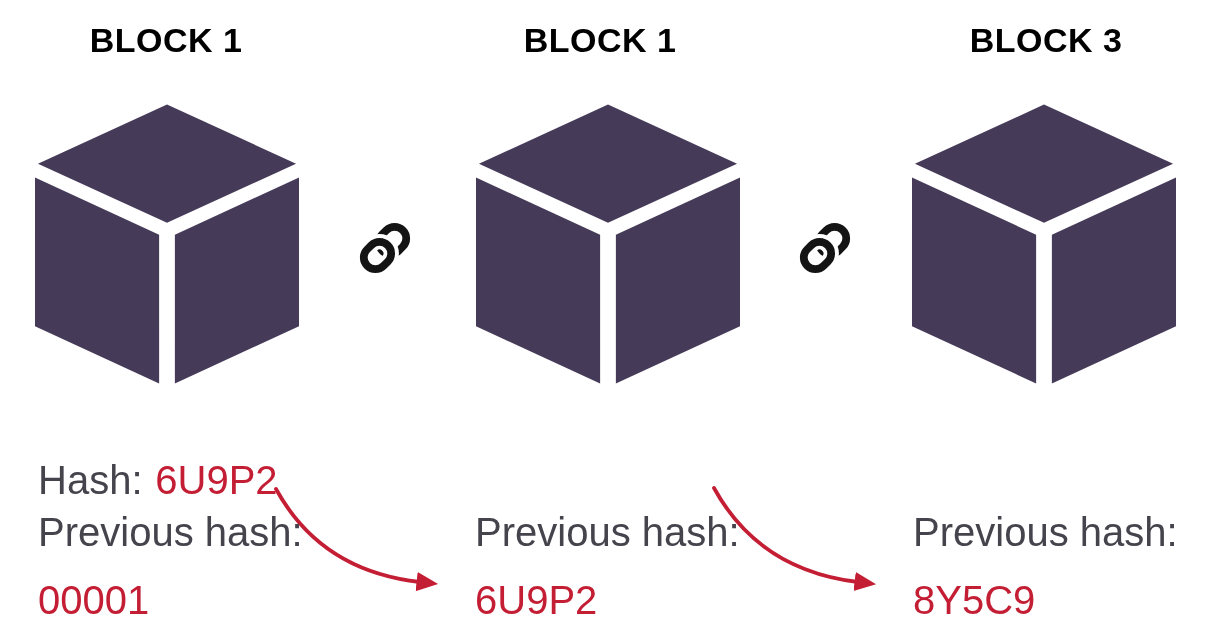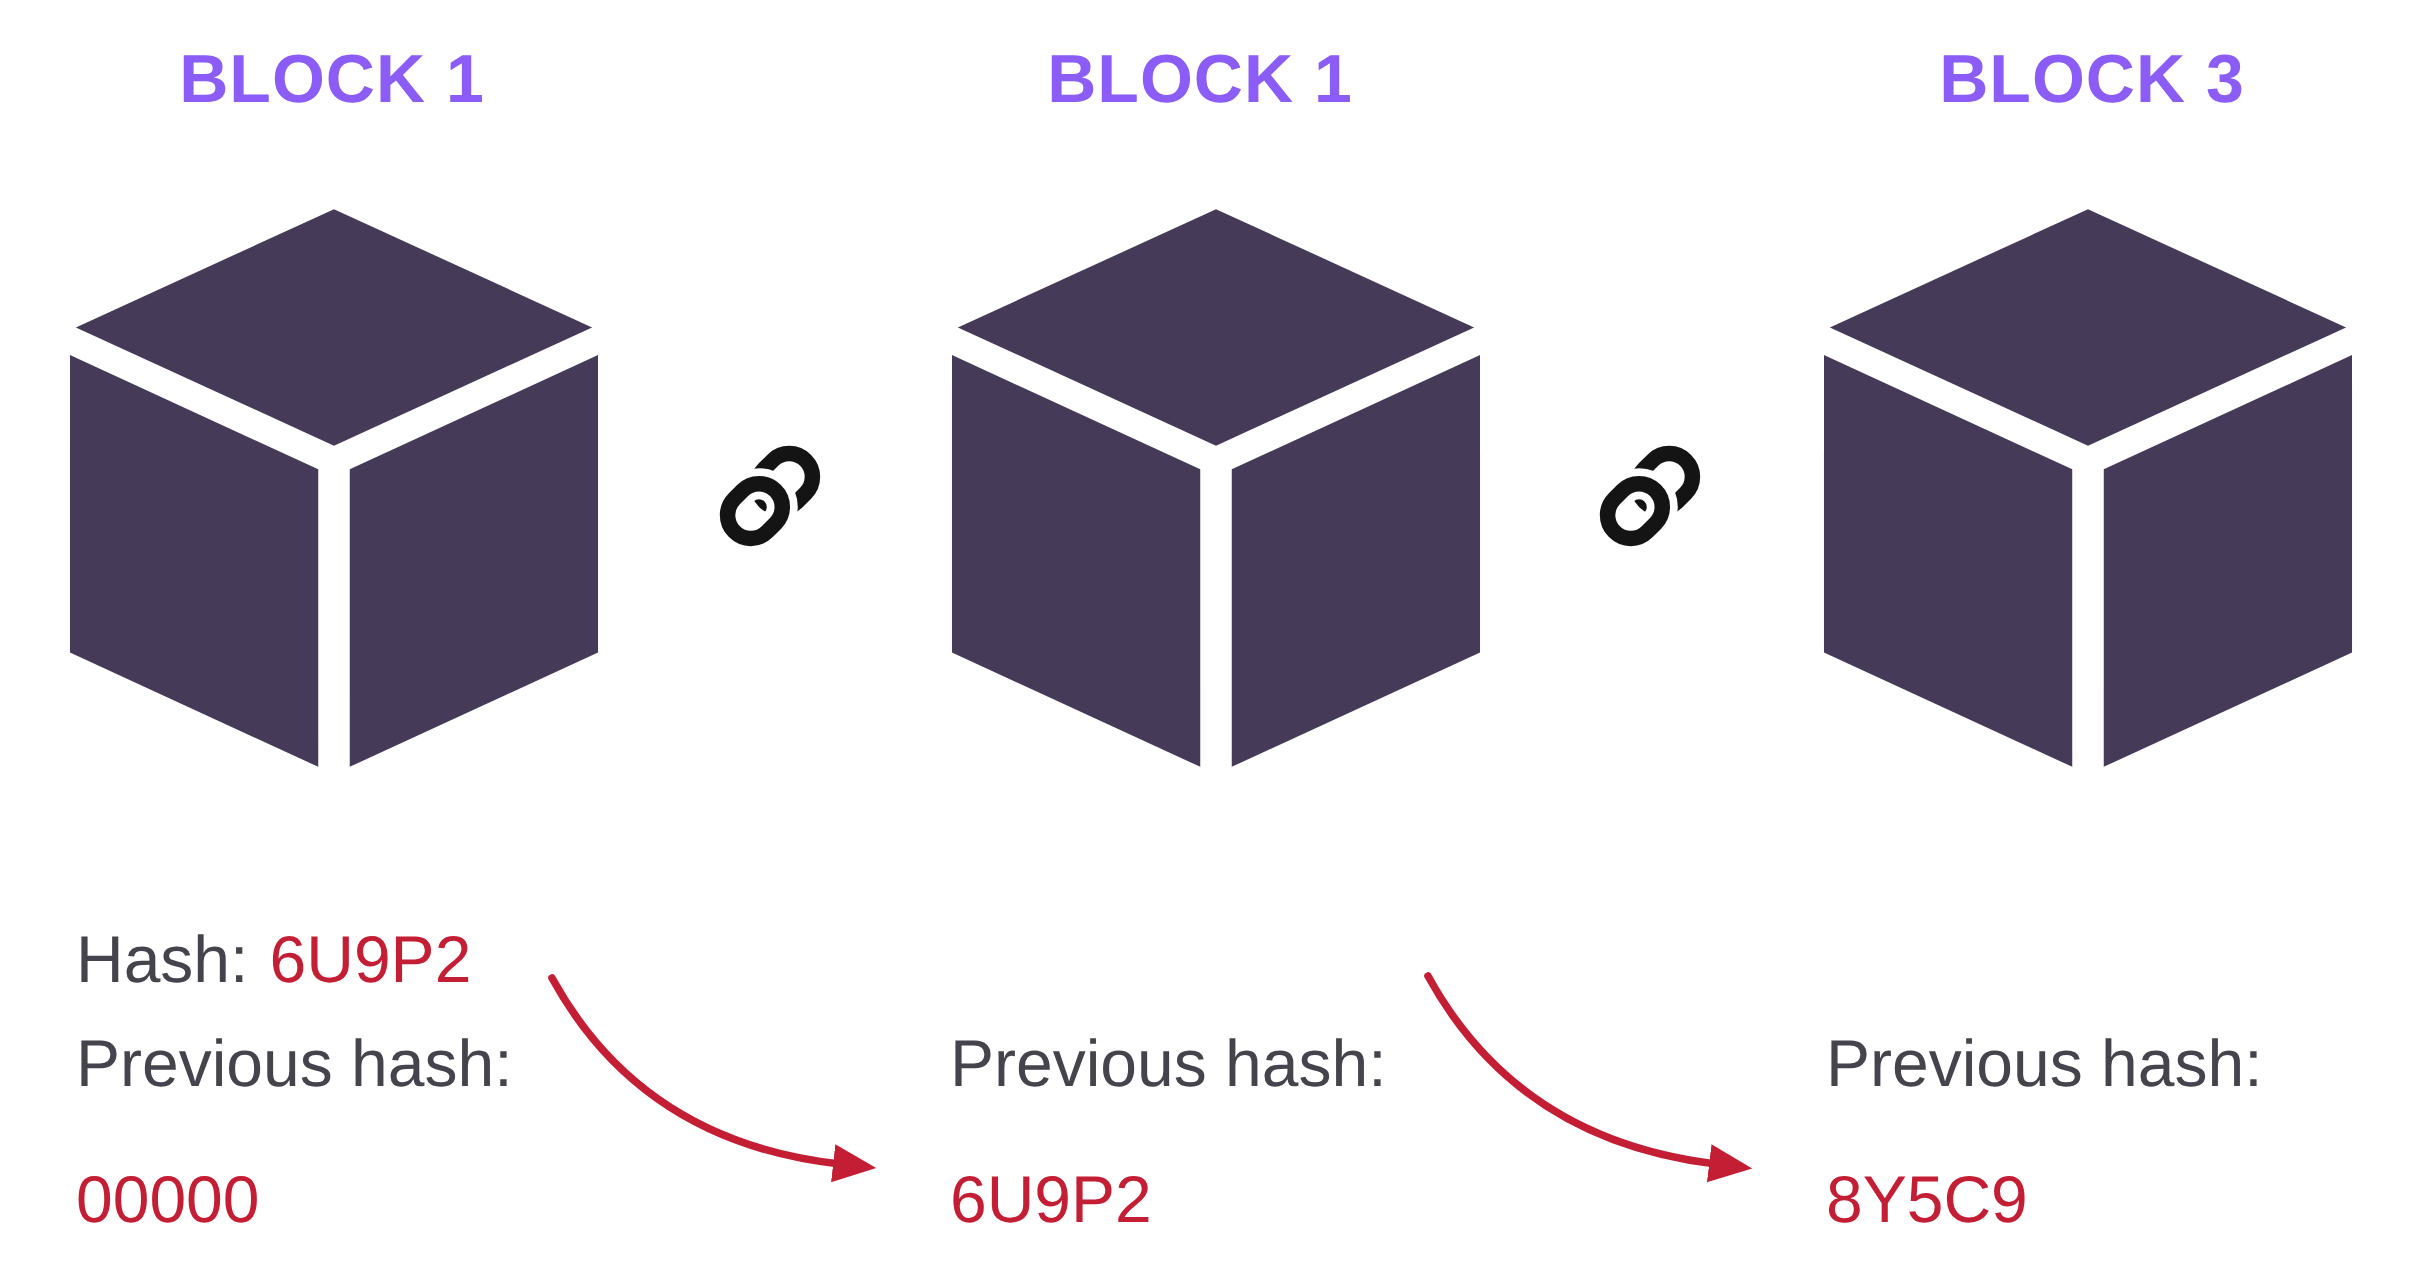--- a/index.html
+++ b/index.html
@@ -2,32 +2,32 @@
 <html><head>
 <meta charset="utf-8">
 <style>
   html,body { margin:0; padding:0; background:#fff; }
   .canvas {
     position:relative; width:1210px; height:640px; background:#ffffff;
     font-family:"Liberation Sans", sans-serif; overflow:hidden;
   }
   .title {
     position:absolute; top:21px; width:300px; text-align:center;
-    font-size:34px; font-weight:bold; letter-spacing:0.5px; color:#8b5cf6;
+    font-size:34px; font-weight:bold; letter-spacing:0.5px; color:#000000;
   }
   .t1{ left:16px; } .t2{ left:450px; } .t3{ left:896px;text-align:center; }
 
   .cube { position:absolute; top:103px; width:266px; height:282px; }
   .c1{ left:34px; } .c2{ left:475px; } .c3{ left:911px; }
 
   .chain { position:absolute; width:62px; height:62px; top:217px; }
   .l1{ left:354px; } .l2{ left:794px; }
 
   .line {
-    position:absolute; font-size:33px; line-height:36px;
+    position:absolute; font-size:40px; line-height:36px;
     color:#45444d; white-space:nowrap;
   }
   .lbl { margin-right:0.32em; }
   .val { color:#c41e35; }
   .hashline{ top:462px; } .prevlbl{ top:514px;text-align:right; } .prevval{ top:582px; color:#c41e35; }
   .x1{ left:38px; } .x2{ left:475px; } .x3{ left:913px; }
 
   .arrows { position:absolute; left:0; top:0; width:1210px; height:640px; pointer-events:none; }
   .arrowpath { stroke:#c41e35; stroke-width:3.8; fill:none; stroke-linecap:round; }
 </style>
@@ -81,21 +81,21 @@
       </marker>
     </defs>
     <path class="arrowpath" d="M 276 489 Q 321 571 420 582" marker-end="url(#ah)"></path>
     <path class="arrowpath" d="M 714 488 Q 759 570 858 582" marker-end="url(#ah)"></path>
   </svg>
 
   <div class="line hashline x1">
     <span class="lbl">Hash:</span><span class="val">6U9P2</span>
   </div>
   <div class="line prevlbl x1">Previous hash:</div>
-  <div class="line prevval x1">00000</div>
+  <div class="line prevval x1">00001</div>
 
   <div class="line prevlbl x2">Previous hash:</div>
   <div class="line prevval x2">6U9P2</div>
 
   <div class="line prevlbl x3">Previous hash:</div>
   <div class="line prevval x3">8Y5C9</div>
 
 </div>
 
 </body></html>

